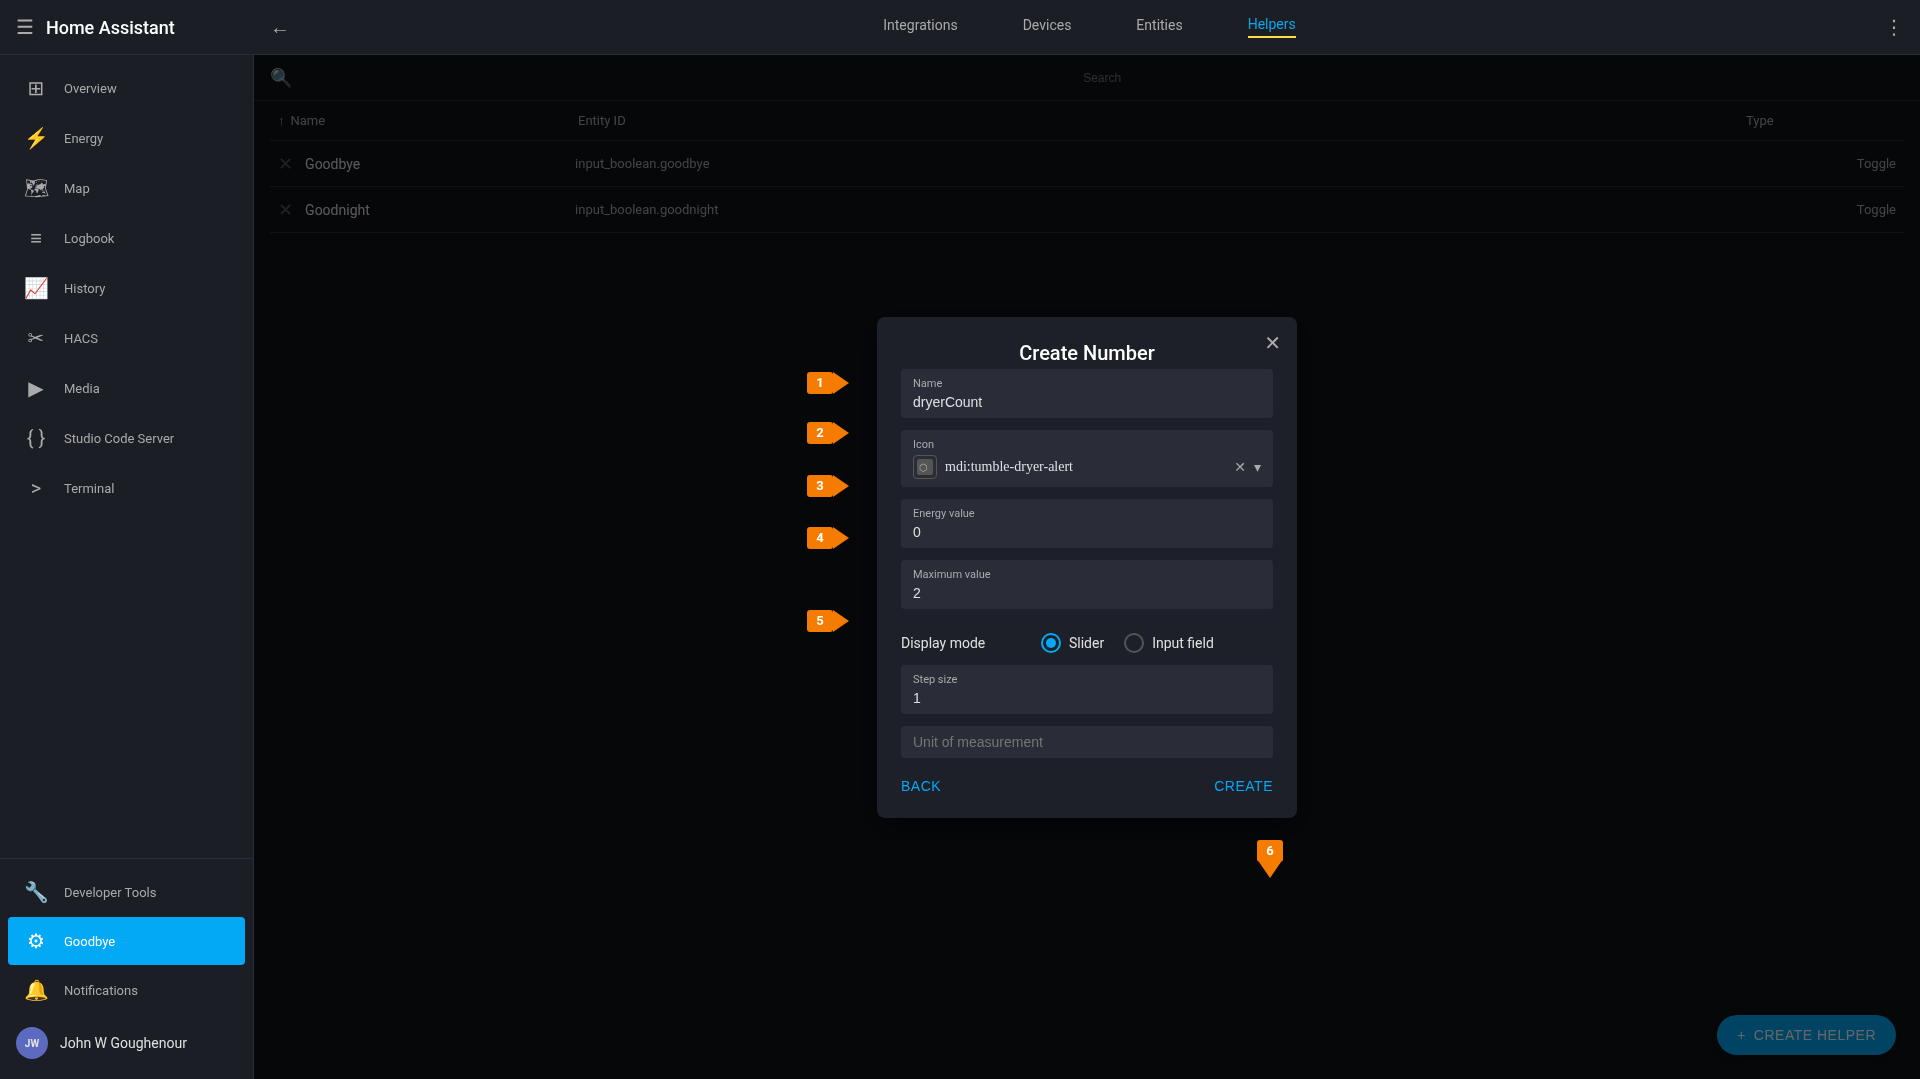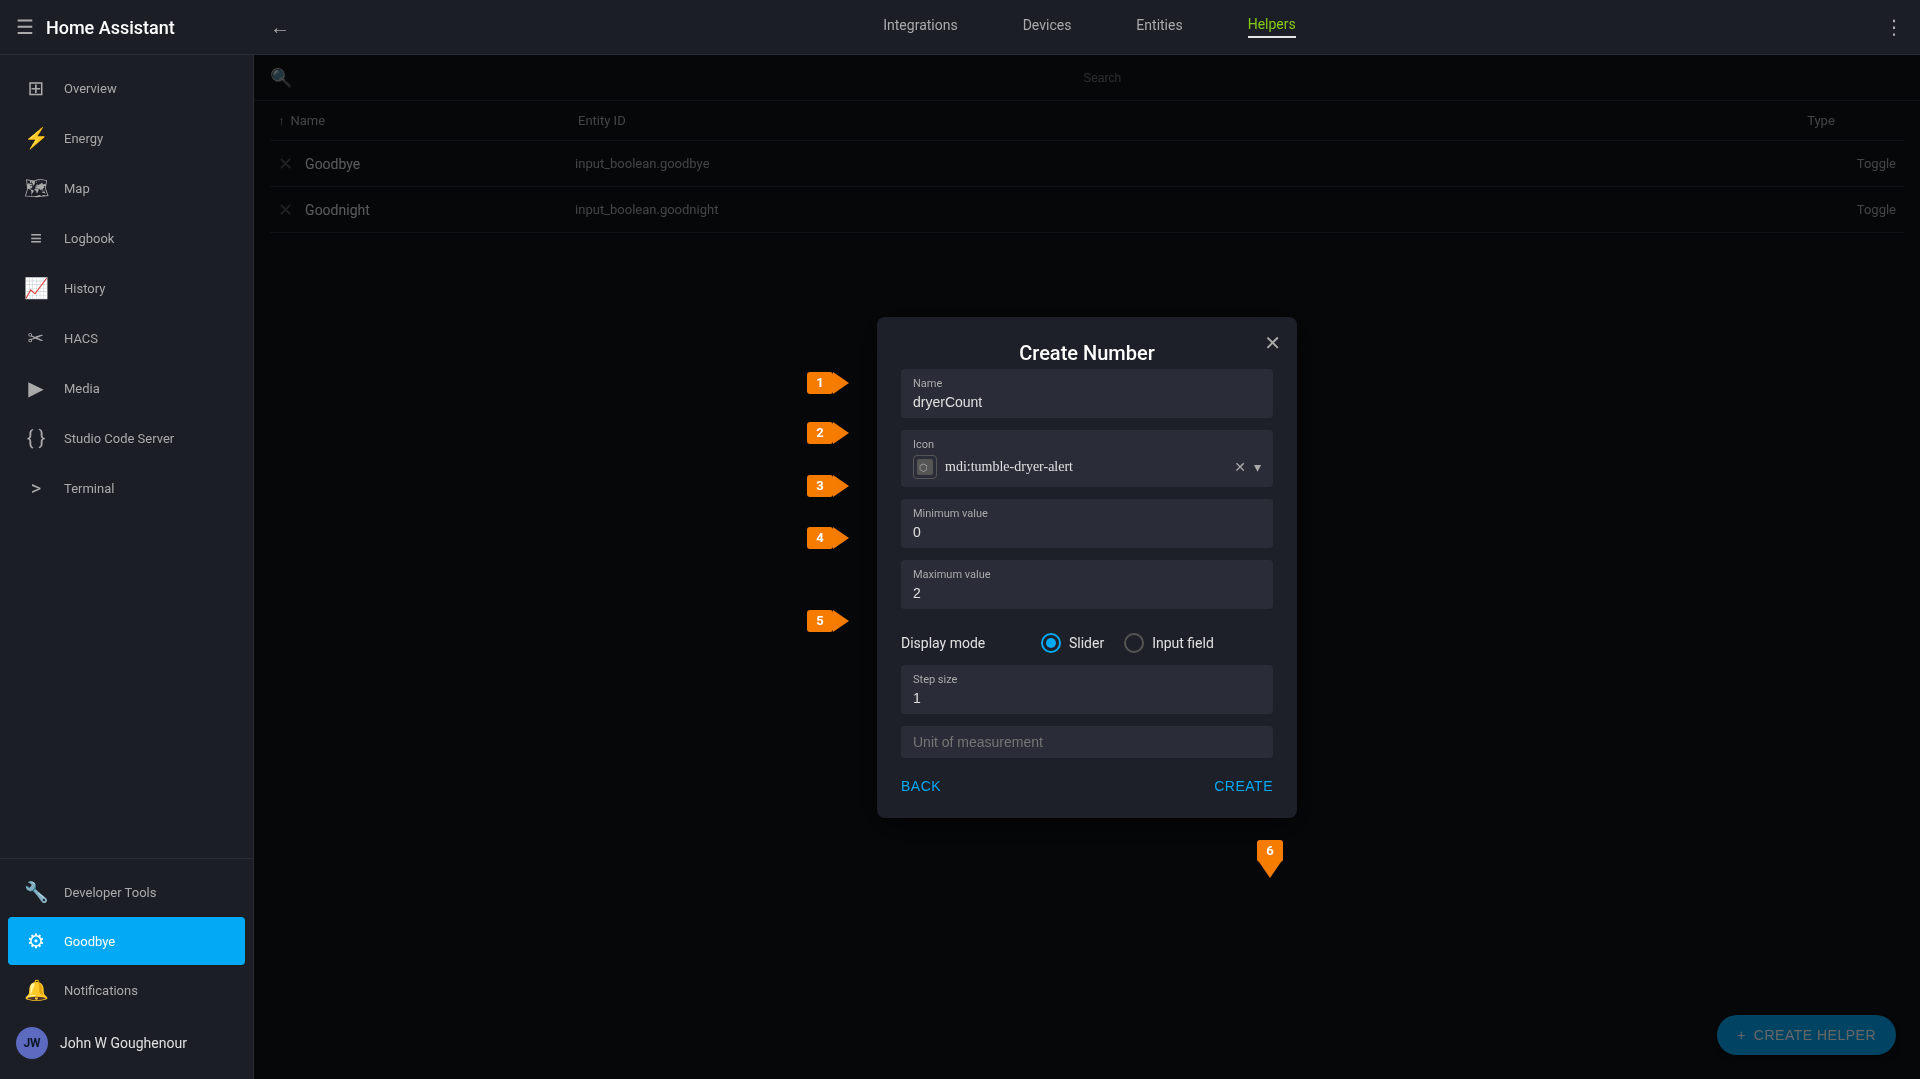--- a/index.html
+++ b/index.html
@@ -58,22 +58,22 @@
     }
     .nav-link {
       color: #aaa;
       text-decoration: none;
       font-size: 14px;
       padding-bottom: 4px;
       cursor: pointer;
       margin-left: 25px;
     }
     .nav-link.active {
-      color: #84cc16;
-      border-bottom: 2px solid #e5e5e5;
+      color: #0ea5e9;
+      border-bottom: 2px solid #fde047;
       text-align: center;
     }
     .top-nav-right {
       display: flex;
       align-items: center;
       justify-content: flex-end;
       width: 60px;
     }
     .more-icon {
       color: #aaa;
@@ -134,22 +134,22 @@
       padding: 12px 16px;
     }
     .avatar {
       width: 32px;
       height: 32px;
       background: #5c6bc0;
       border-radius: 50%;
       display: flex;
       align-items: center;
       justify-content: center;
-      font-size: 12px;
-      color: #0f172a;
+      font-size: 10px;
+      color: #e5e5e5;
       font-weight: 700;
       flex-shrink: 0;
     }
 
     
     .main {
       flex: 1;
       display: flex;
       flex-direction: column;
       overflow: hidden;
@@ -184,21 +184,21 @@
     .table-header {
       display: flex;
       align-items: center;
       padding: 12px 8px;
       border-bottom: 1px solid #2a2d38;
       color: #aaa;
       font-size: 13px;
     }
     .col-name { flex: 0 0 300px; display: flex; align-items: center; gap: 6px; }
     .col-entity { flex: 1; }
-    .col-type { flex: 0 0 150px; text-align: center; }
+    .col-type { flex: 0 0 150px; text-align: left; }
     .table-row {
       display: flex;
       align-items: center;
       padding: 12px 8px;
       border-bottom: 1px solid #2a2d38;
       cursor: pointer;
     }
     .row-icon { color: #555; font-size: 18px; margin-right: 12px; }
     .row-name { flex: 0 0 270px; }
     .row-entity { flex: 1; color: #aaa; font-size: 13px; }
@@ -563,21 +563,21 @@
               </div>
               <span class="icon-text">mdi:tumble-dryer-alert</span>
               <div class="icon-actions">
                 <span>✕</span>
                 <span>▾</span>
               </div>
             </div>
           </div>
 
           <div class="field-group">
-            <div class="field-label">Minimum value</div>
+            <div class="field-label">Energy value</div>
             <input class="field-input" value="0" style="">
           </div>
 
           <div class="field-group">
             <div class="field-label">Maximum value</div>
             <input class="field-input" value="2" style="">
           </div>
 
           <div class="display-mode-row">
             <span class="display-mode-label">Display mode</span>

